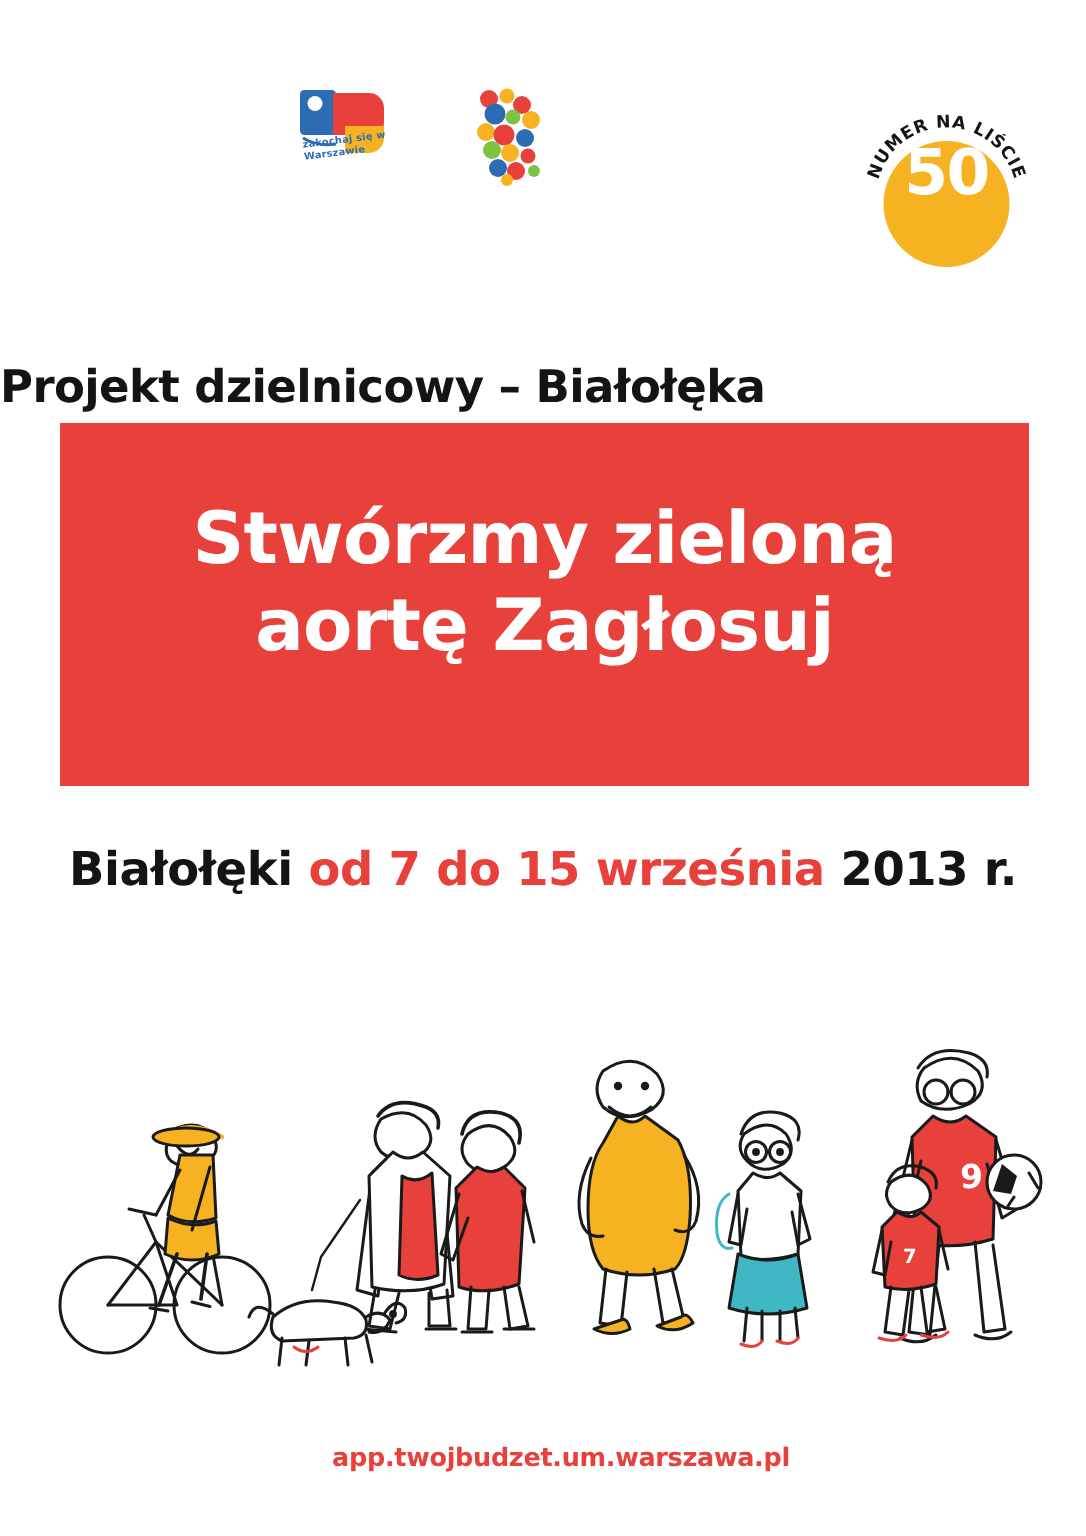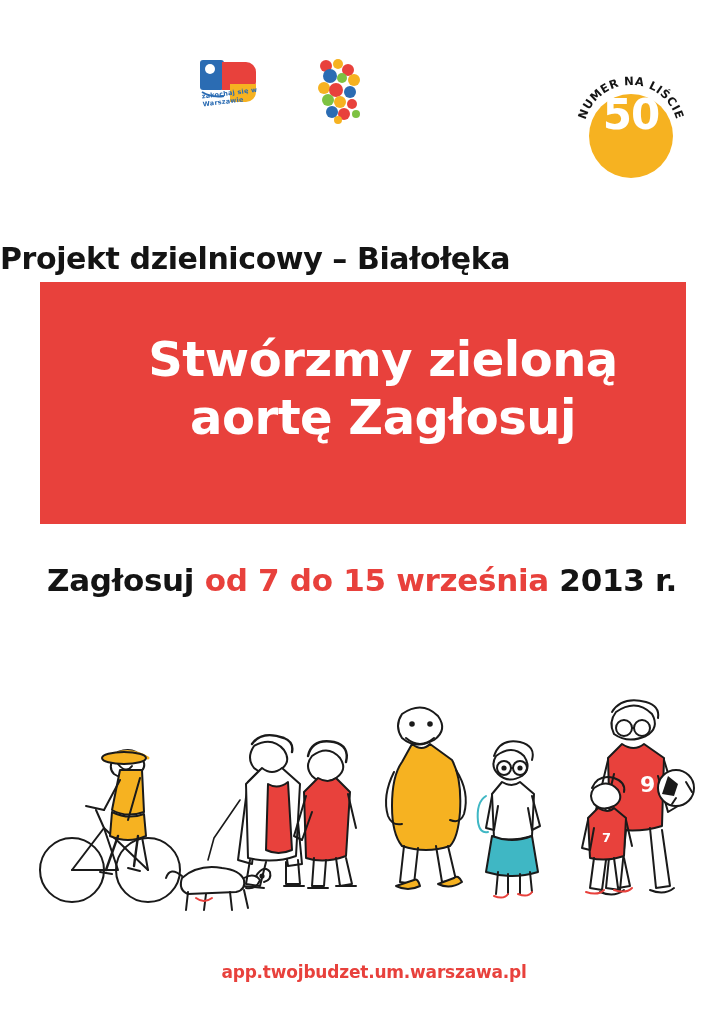--- a/index.html
+++ b/index.html
@@ -153,21 +153,20 @@
     position: absolute;
     top: 48px;
     left: 0;
     width: 646px;
     text-align: center;
     color: #ffffff;
     font-size: 48px;
     font-weight: bold;
     line-height: 58px;
     letter-spacing: -0.5px;
-    padding-left: 20px;
   }
 
   .vote-line {
     position: absolute;
     top: 562px;
     left: 0;
     width: 724px;
     text-align: center;
     font-size: 31px;
     font-weight: bold;
@@ -258,21 +257,21 @@
   <div class="district-title">Projekt dzielnicowy – Białołęka</div>
 
   <div class="red-band">
     <div class="main-title">
       <div>Stwórzmy zieloną</div>
       <div>aortę Zagłosuj</div>
     </div>
   </div>
 
   <div class="vote-line">
-    <span>Zagłosuj </span><span class="hl">od 7 do 15 września</span><span> 2013 r.</span>
+    <span>Białołęki </span><span class="hl">od 7 do 15 września</span><span> 2013 r.</span>
   </div>
 
   <div class="illustration">
     <svg width="724" height="260" viewBox="0 0 724 260">
       <g fill="none" stroke="#1a1a1a" stroke-width="2" stroke-linecap="round" stroke-linejoin="round">
 
         <g>
           <circle cx="72" cy="210" r="32"></circle>
           <circle cx="148" cy="210" r="32"></circle>
           <path d="M72 210 L104 168 L148 210"></path>

